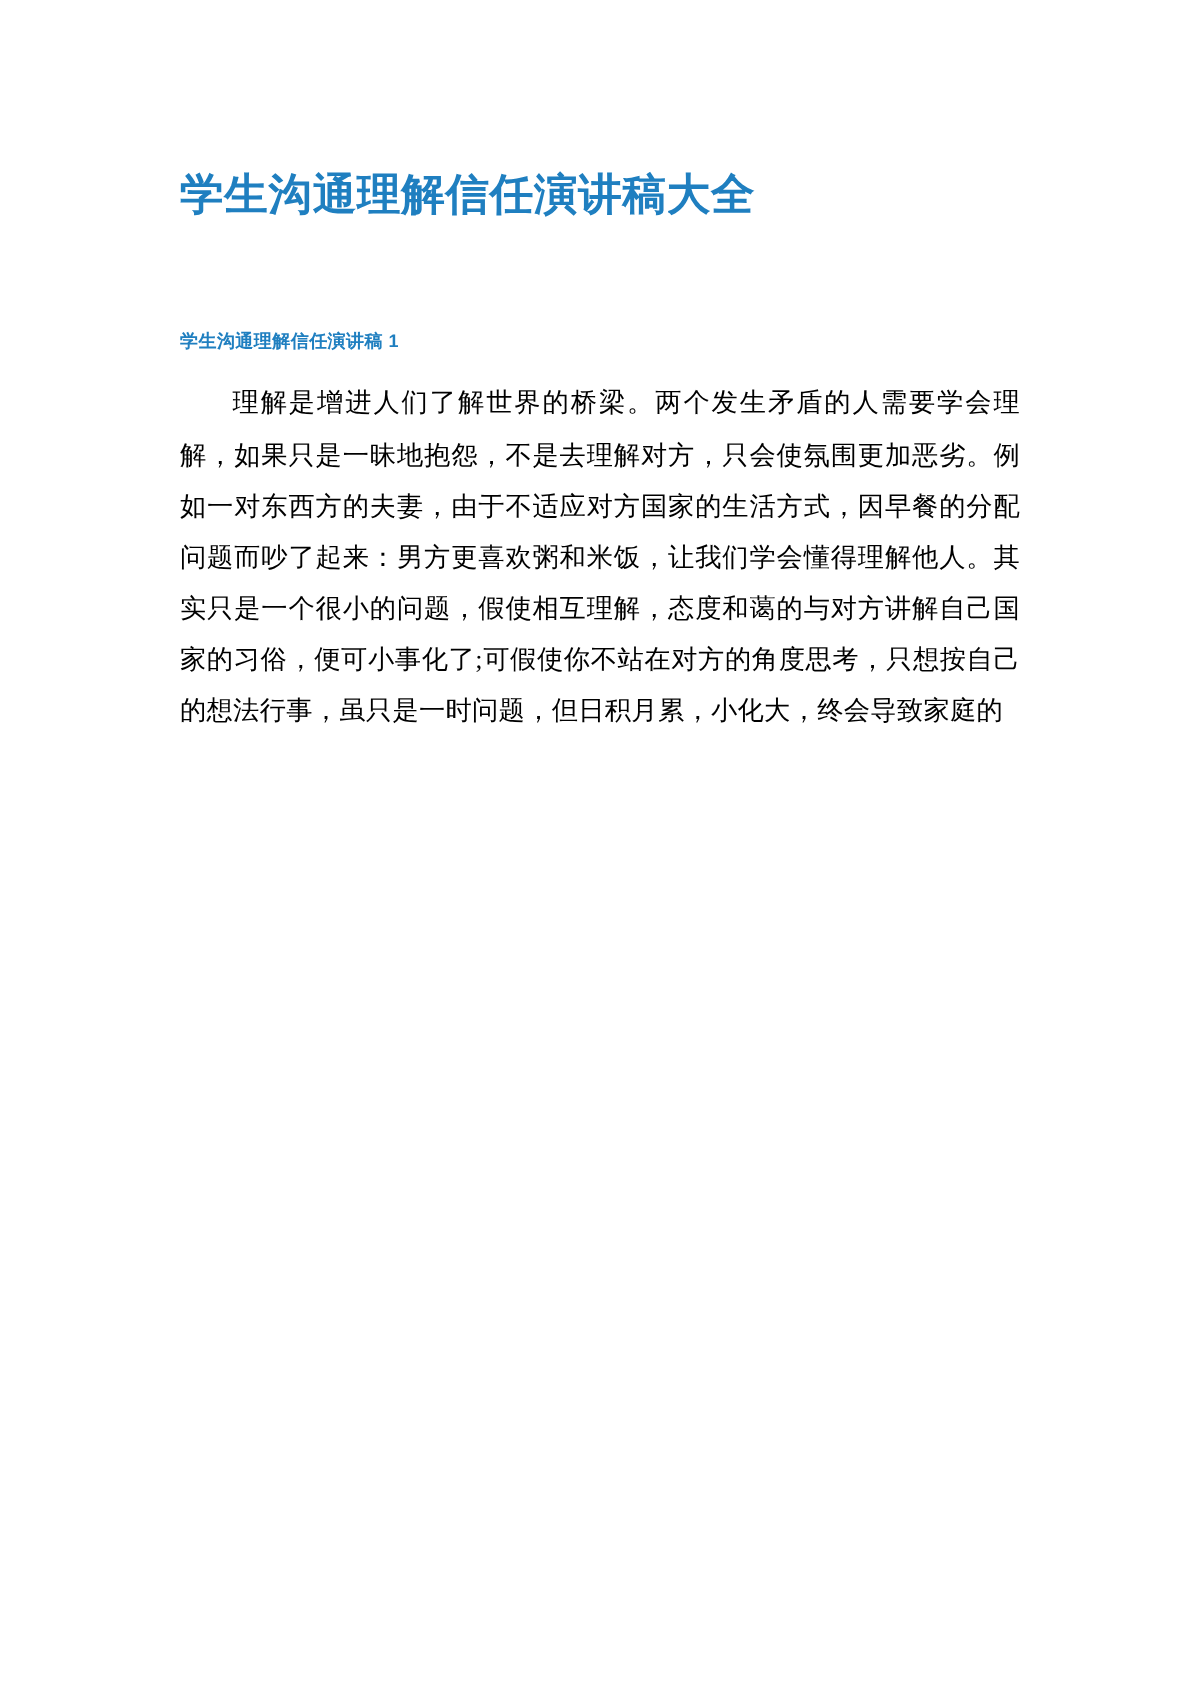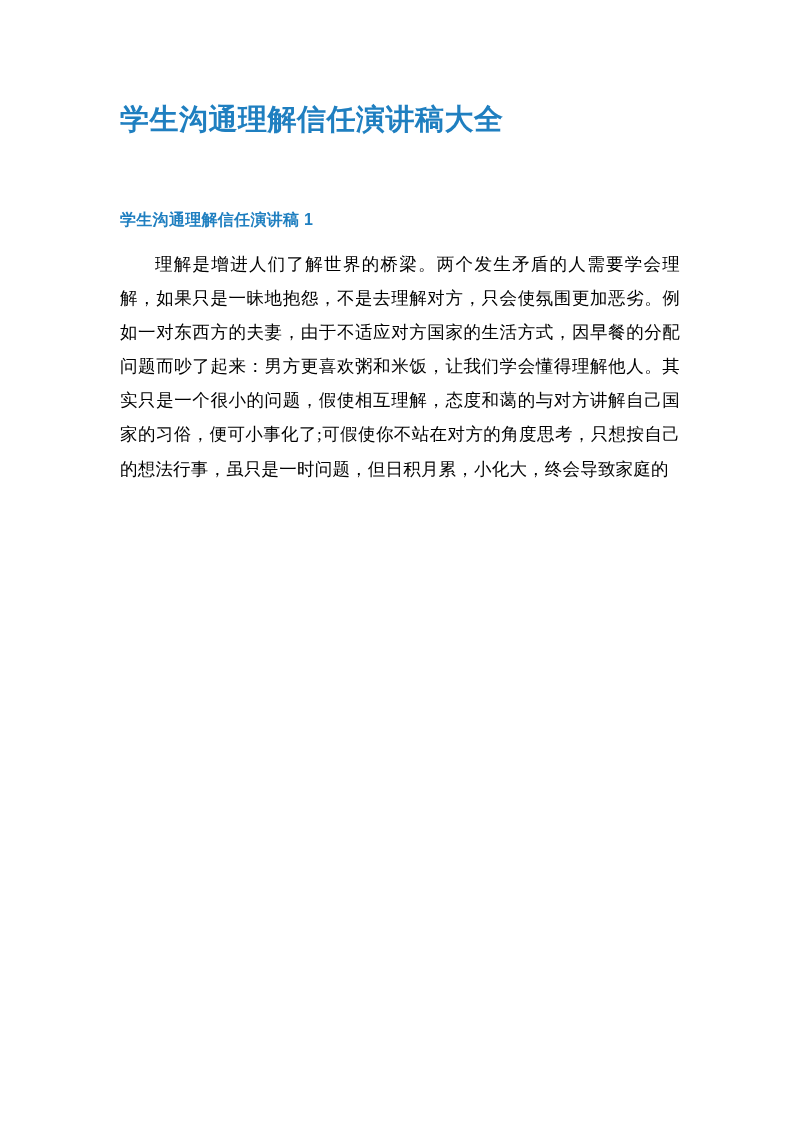--- a/index.html
+++ b/index.html
@@ -12,21 +12,21 @@
     height: 1132px;
     font-family: "Liberation Serif", "DejaVu Serif", serif;
     color: #000000;
     position: relative;
     overflow: hidden;
   }
   .page {
     width: 800px;
     height: 956px;
     box-sizing: border-box;
-    padding: 5px 120px;
+    padding: 16px 120px;
     position: relative;
   }
   .doc-title {
     margin: 0;
     padding-top: 96px;
     font-family: "Liberation Sans", "DejaVu Sans", sans-serif;
     font-size: 29px;
     font-weight: bold;
     color: #1f7fc0;
     letter-spacing: 0.5px;
@@ -40,21 +40,21 @@
     margin: 0 0 17px 0;
     font-size: 17.5px;
     line-height: 1.95;
     text-align: justify;
     text-indent: 2em;
     letter-spacing: 0.2px;
   }
   h2.section-heading {
     margin: 22px 0 14px 0;
     font-family: "Liberation Sans", "DejaVu Sans", sans-serif;
-    font-size: 16px;
+    font-size: 12px;
     font-weight: bold;
     color: #1f7fc0;
     line-height: 1.6;
     text-indent: 0;
     letter-spacing: 0.3px;
   }
   .clip {
     overflow: hidden;
   }
 </style>

